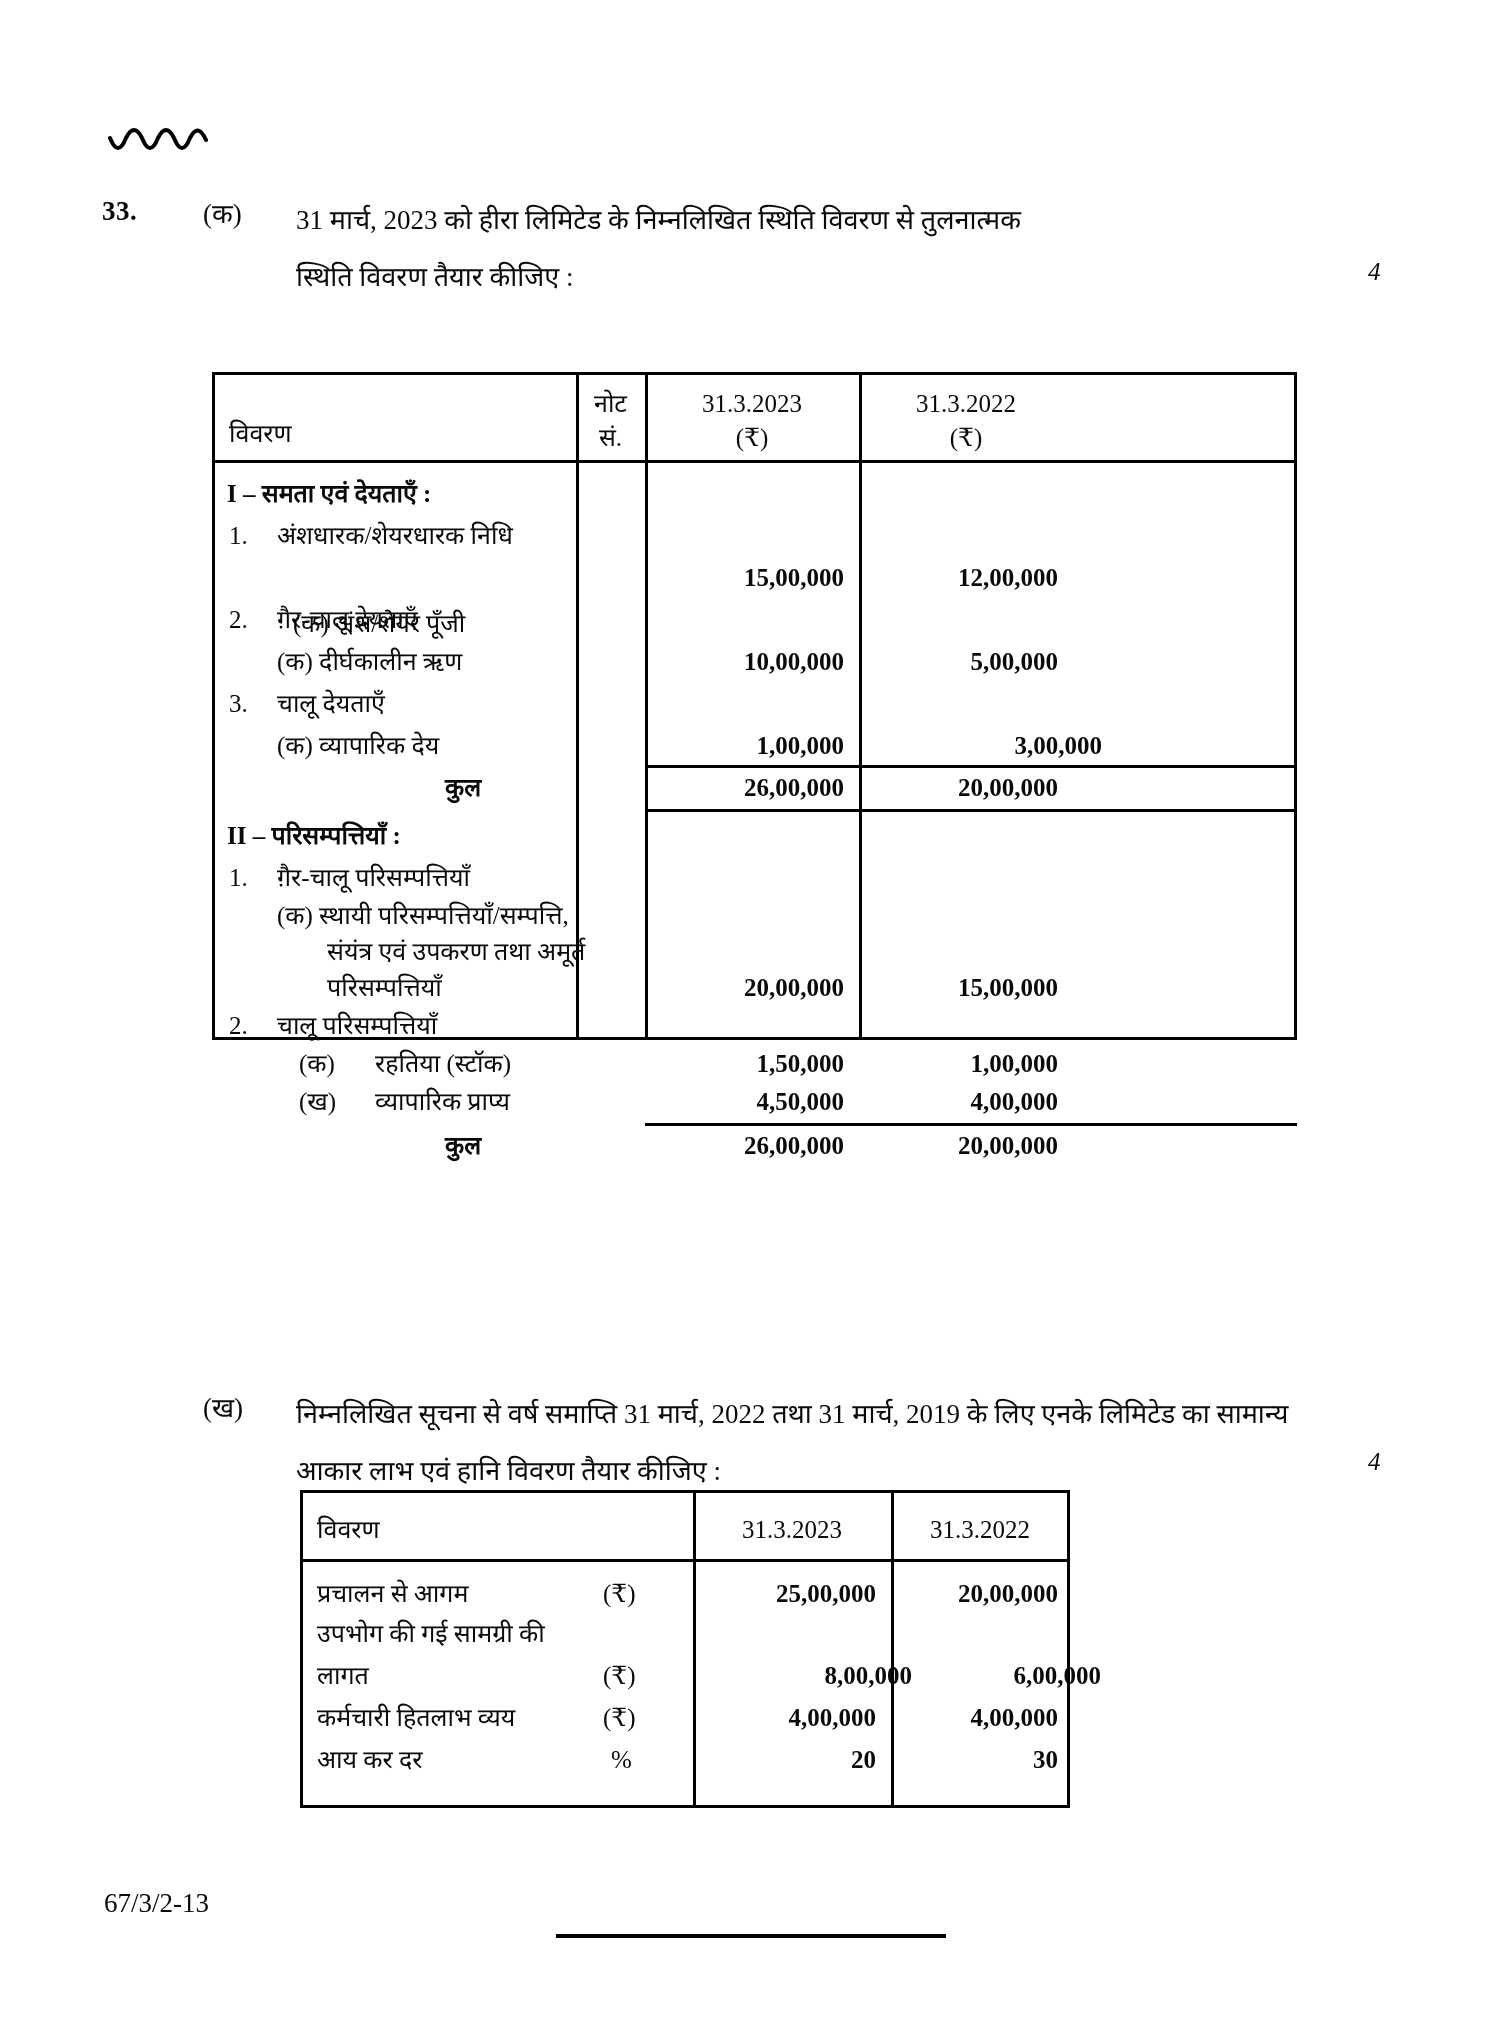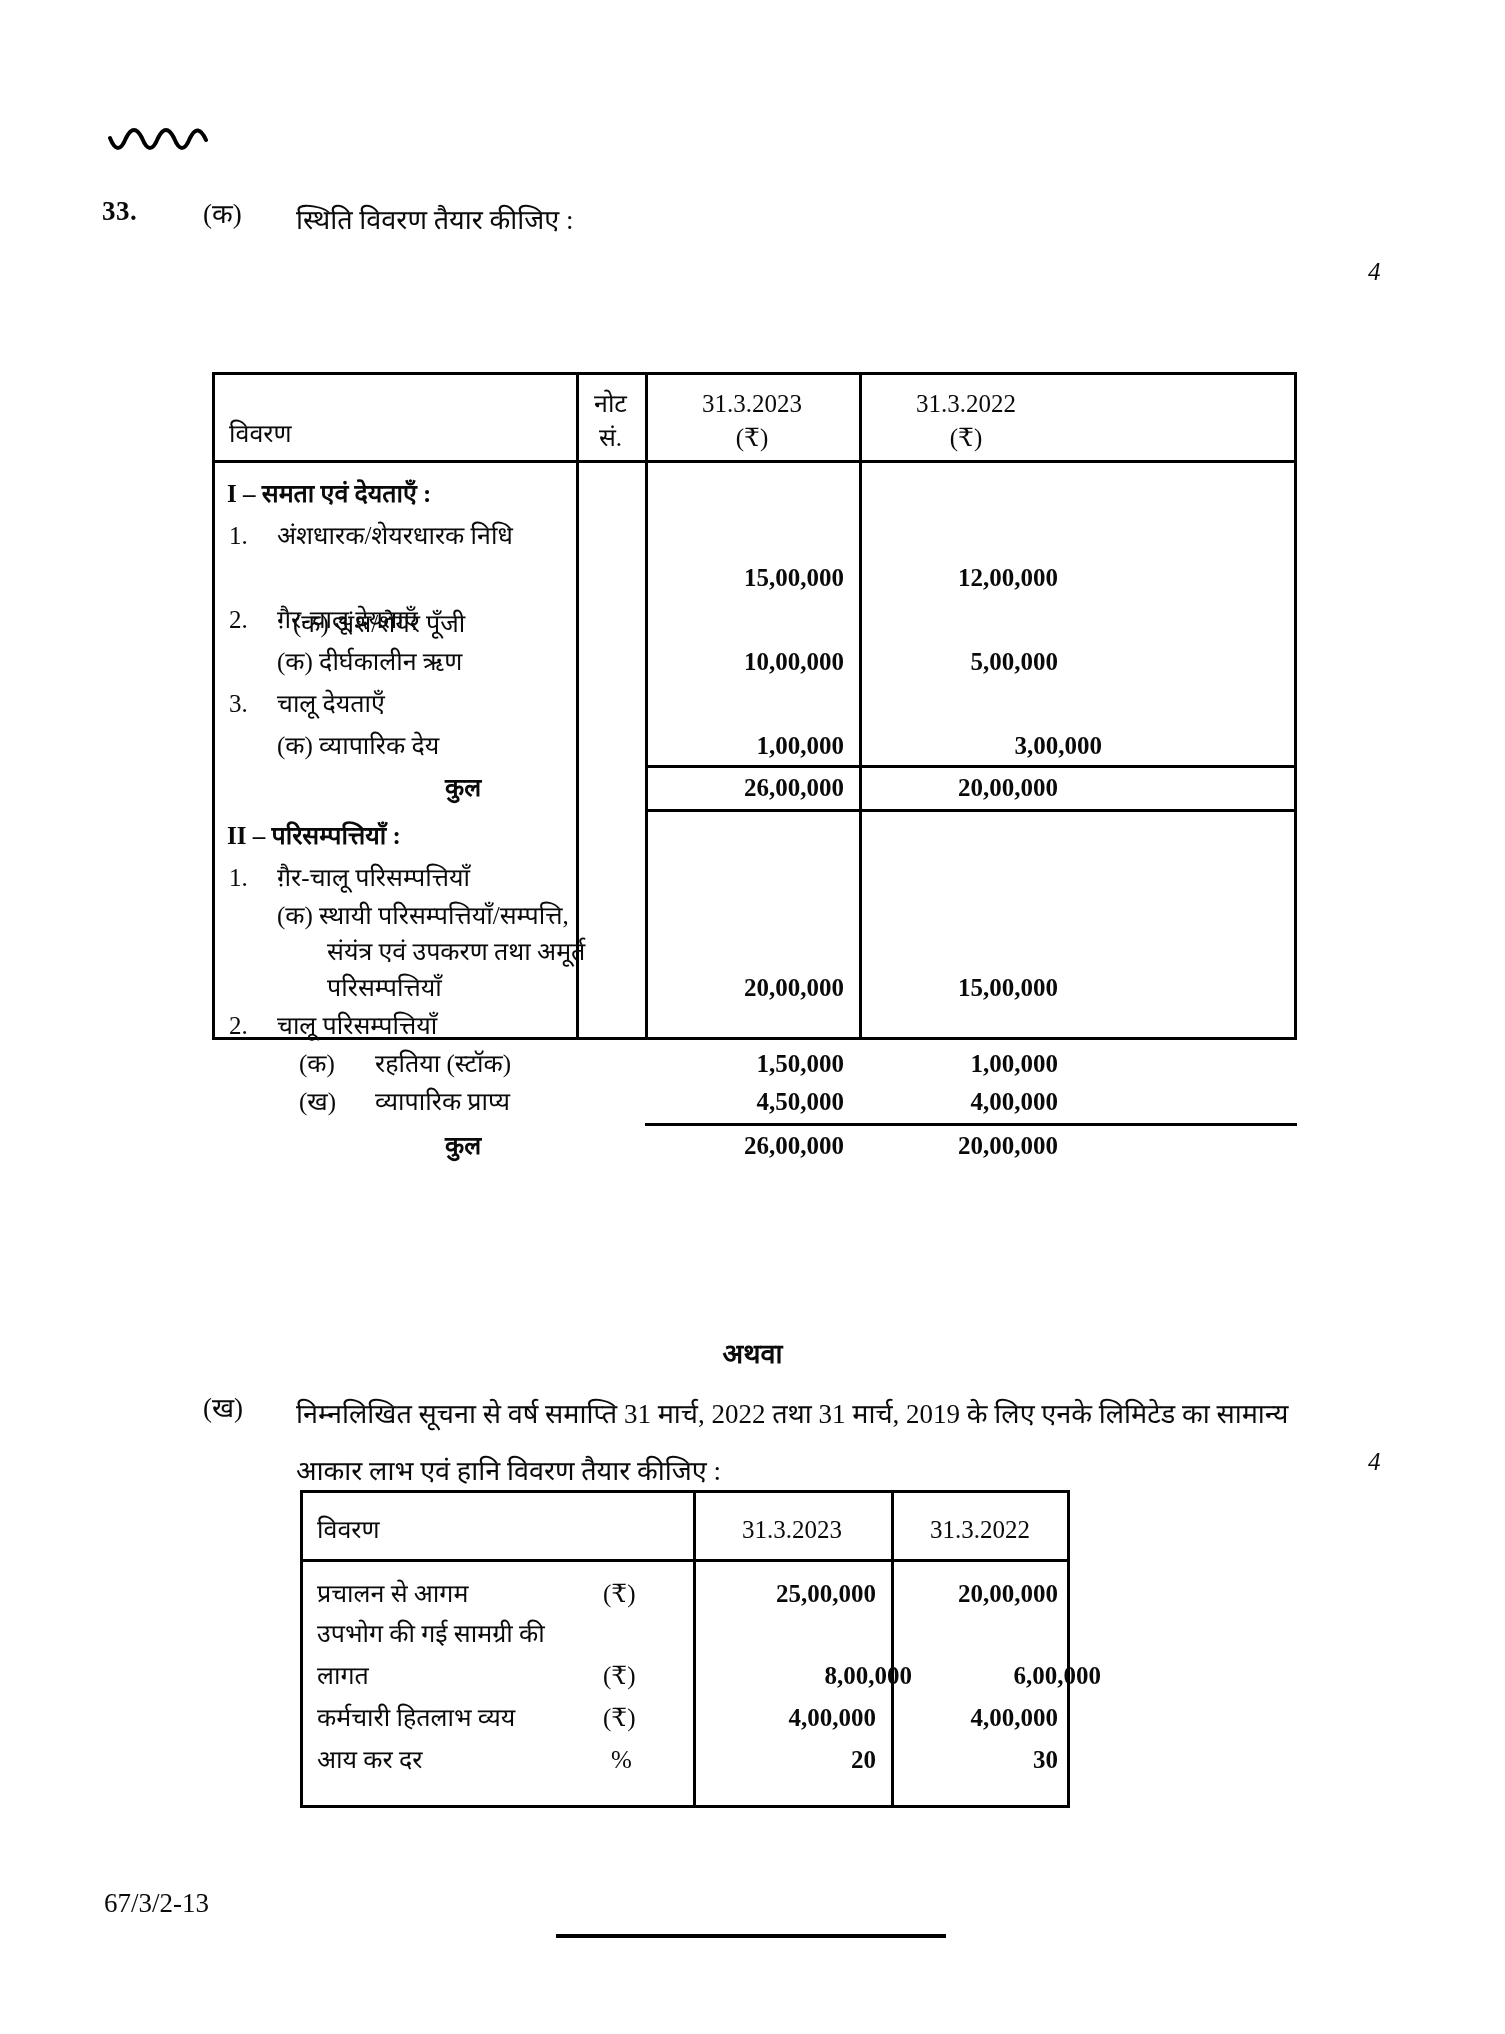--- a/index.html
+++ b/index.html
@@ -193,20 +193,21 @@
 <div class="page">
 
   <svg class="squiggle" viewBox="0 0 110 34">
     <path d="M2,10 Q10,30 18,10 Q26,-6 34,10 Q42,30 50,10 Q58,-6 66,10 Q74,30 82,10 Q90,-6 98,12" fill="none" stroke="#000" stroke-width="4" stroke-linecap="round"></path>
   </svg>
 
   <div class="q-row">
     <div class="q-num">33.</div>
     <div class="q-part">(क)</div>
     <div class="q-text">
+      <span>31 मार्च, 2023 को हीरा लिमिटेड के निम्नलिखित स्थिति विवरण से तुलनात्मक</span>
       <span class="l2">स्थिति विवरण तैयार कीजिए :</span>
     </div>
   </div>
   <div class="marks marks-1">4</div>
 
 
   <div class="box1 t1">
 
     <div class="v t1c1"></div>
     <div class="v t1c2"></div>
@@ -274,21 +275,20 @@
     <div class="cell" style="left:160px; top:710px;">व्यापारिक प्राप्य</div>
     <div class="cell num" style="left:433px; top:710px; width:196px;">4,50,000</div>
     <div class="cell num" style="left:647px; top:710px; width:196px;">4,00,000</div>
 
     <div style="position:absolute; left:430px; top:748px; width:652px; height:3px; background:#000;"></div>
     <div class="cell bold" style="left:230px; top:754px;">कुल</div>
     <div class="cell num bold" style="left:433px; top:754px; width:196px;">26,00,000</div>
     <div class="cell num bold" style="left:647px; top:754px; width:196px;">20,00,000</div>
   </div>
 
-  <div class="athwa">अथवा</div>
 
   <div class="q2-part">(ख)</div>
   <div class="q2-text">
     <span>निम्नलिखित सूचना से वर्ष समाप्ति 31 मार्च, 2022 तथा 31 मार्च, 2019 के लिए</span>
     <span class="l2">एनके लिमिटेड का सामान्य आकार लाभ एवं हानि विवरण तैयार कीजिए :</span>
   </div>
   <div class="marks marks-2">4</div>
 
   <div class="box2">
     <div class="v" style="left:390px;"></div>

